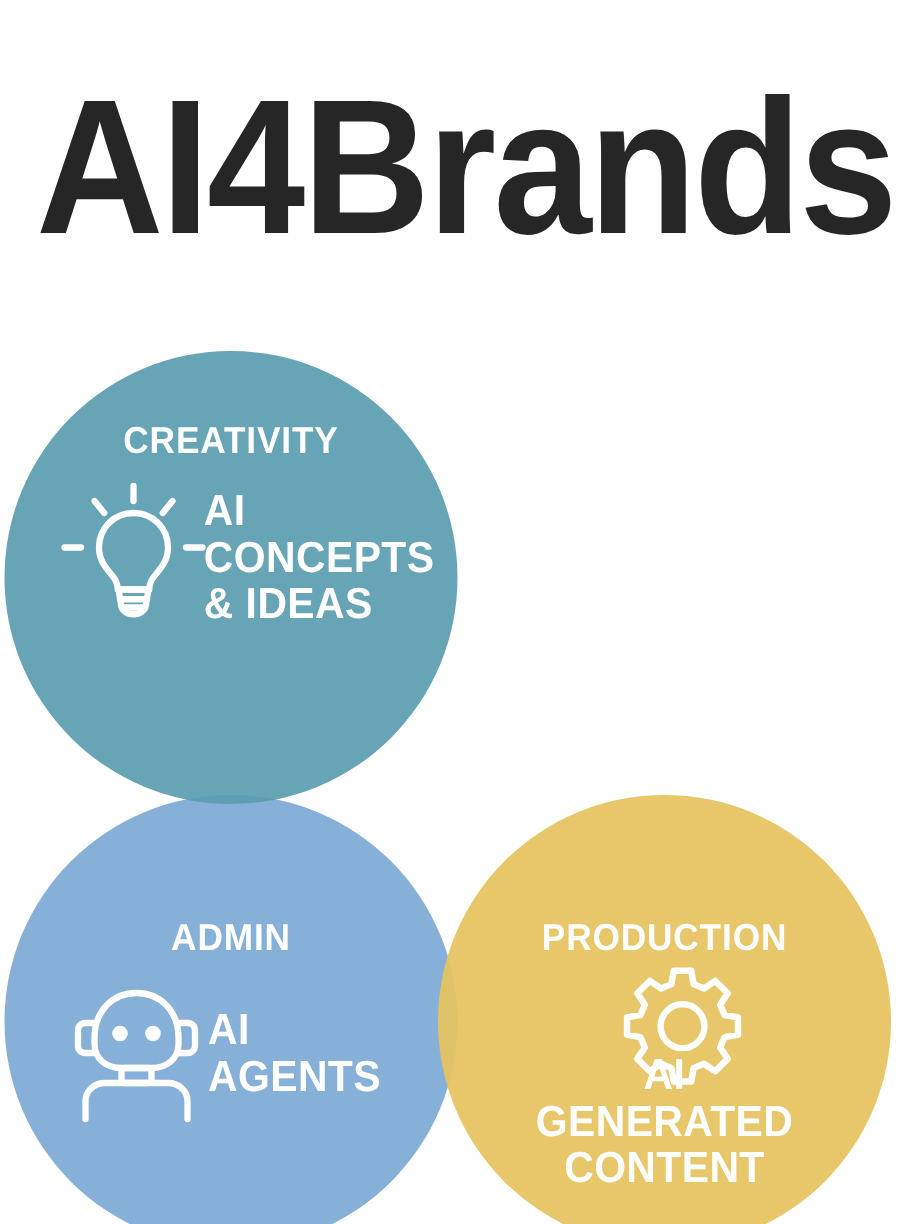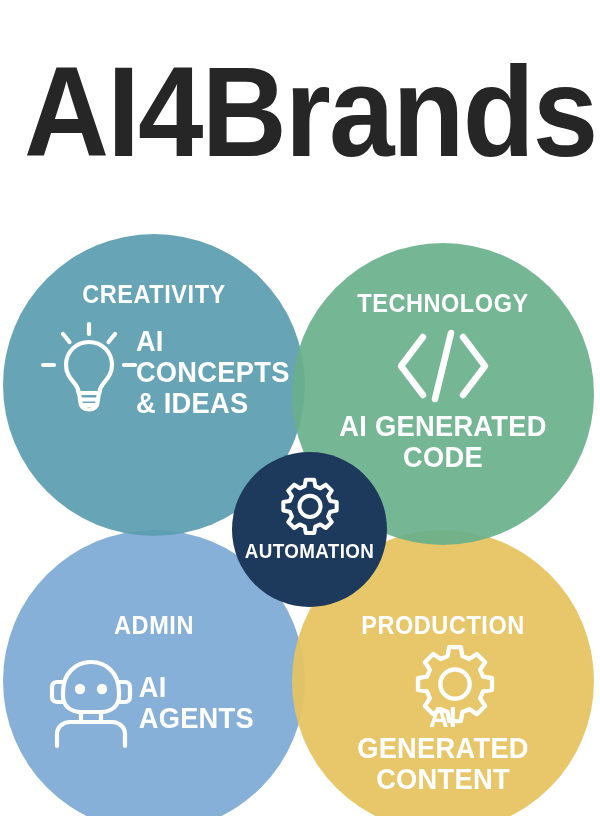--- a/index.html
+++ b/index.html
@@ -160,34 +160,20 @@
           <line x1="4" y1="45" x2="15" y2="45"></line>
           <line x1="96" y1="45" x2="85" y2="45"></line>
         </svg>
       </div>
       <div class="q-sub">AI
 CONCEPTS
 &amp; IDEAS</div>
     </div>
   </div>
 
-  <div class="circle c-technology">
-    <div class="q-content">
-      <div class="q-title">TECHNOLOGY</div>
-      <div class="icon-wrap">
-        <svg viewBox="0 0 100 78" width="100" height="78" fill="none" stroke="#ffffff" stroke-width="6.5" stroke-linecap="round" stroke-linejoin="round">
-          <polyline points="30,10 8,39 30,68"></polyline>
-          <line x1="58" y1="6" x2="42" y2="72"></line>
-          <polyline points="70,10 92,39 70,68"></polyline>
-        </svg>
-      </div>
-      <div class="q-sub">AI GENERATED
-CODE</div>
-    </div>
-  </div>
 
   <div class="circle c-admin">
     <div class="q-content">
       <div class="q-title">ADMIN</div>
       <div class="icon-wrap">
         <svg viewBox="0 0 100 100" width="100" height="100" fill="none" stroke="#ffffff" stroke-width="4.2" stroke-linecap="round" stroke-linejoin="round">
 
           <path d="M22 44 C22 26 34 14 50 14 C66 14 78 26 78 44 L78 48 C78 58 70 64 60 64 L40 64 C30 64 22 58 22 48 Z"></path>
 
           <path d="M22 34 L16 34 C13 34 11 36 11 39 L11 49 C11 52 13 54 16 54 L22 54"></path>
@@ -214,25 +200,14 @@
           <path d="M43.2 6 L56.8 6 L58.6 16.4 L66.6 19.8 L75.4 13.9 L85.0 23.5 L79.2 32.3 L82.6 40.3 L93 42.1 L93 55.7 L82.6 57.5 L79.2 65.5 L85.0 74.3 L75.4 83.9 L66.6 78.1 L58.6 81.5 L56.8 91.9 L43.2 91.9 L41.4 81.5 L33.4 78.1 L24.6 83.9 L15.0 74.3 L20.8 65.5 L17.4 57.5 L7 55.7 L7 42.1 L17.4 40.3 L20.8 32.3 L15.0 23.5 L24.6 13.9 L33.4 19.8 L41.4 16.4 Z"></path>
           <circle cx="50" cy="49" r="17"></circle>
         </svg>
       </div>
       <div class="q-sub">AI
 GENERATED
 CONTENT</div>
     </div>
   </div>
 
-  <div class="circle c-automation">
-    <div class="q-content">
-      <div class="icon-wrap">
-        <svg viewBox="0 0 100 100" width="62" height="62" fill="none" stroke="#ffffff" stroke-width="6.5" stroke-linecap="round" stroke-linejoin="round">
-          <path d="M43.2 6 L56.8 6 L58.6 16.4 L66.6 19.8 L75.4 13.9 L85.0 23.5 L79.2 32.3 L82.6 40.3 L93 42.1 L93 55.7 L82.6 57.5 L79.2 65.5 L85.0 74.3 L75.4 83.9 L66.6 78.1 L58.6 81.5 L56.8 91.9 L43.2 91.9 L41.4 81.5 L33.4 78.1 L24.6 83.9 L15.0 74.3 L20.8 65.5 L17.4 57.5 L7 55.7 L7 42.1 L17.4 40.3 L20.8 32.3 L15.0 23.5 L24.6 13.9 L33.4 19.8 L41.4 16.4 Z"></path>
-          <circle cx="50" cy="49" r="17"></circle>
-        </svg>
-      </div>
-      <div class="q-title">AUTOMATION</div>
-    </div>
-  </div>
 
 </div>
 
 </body></html>

